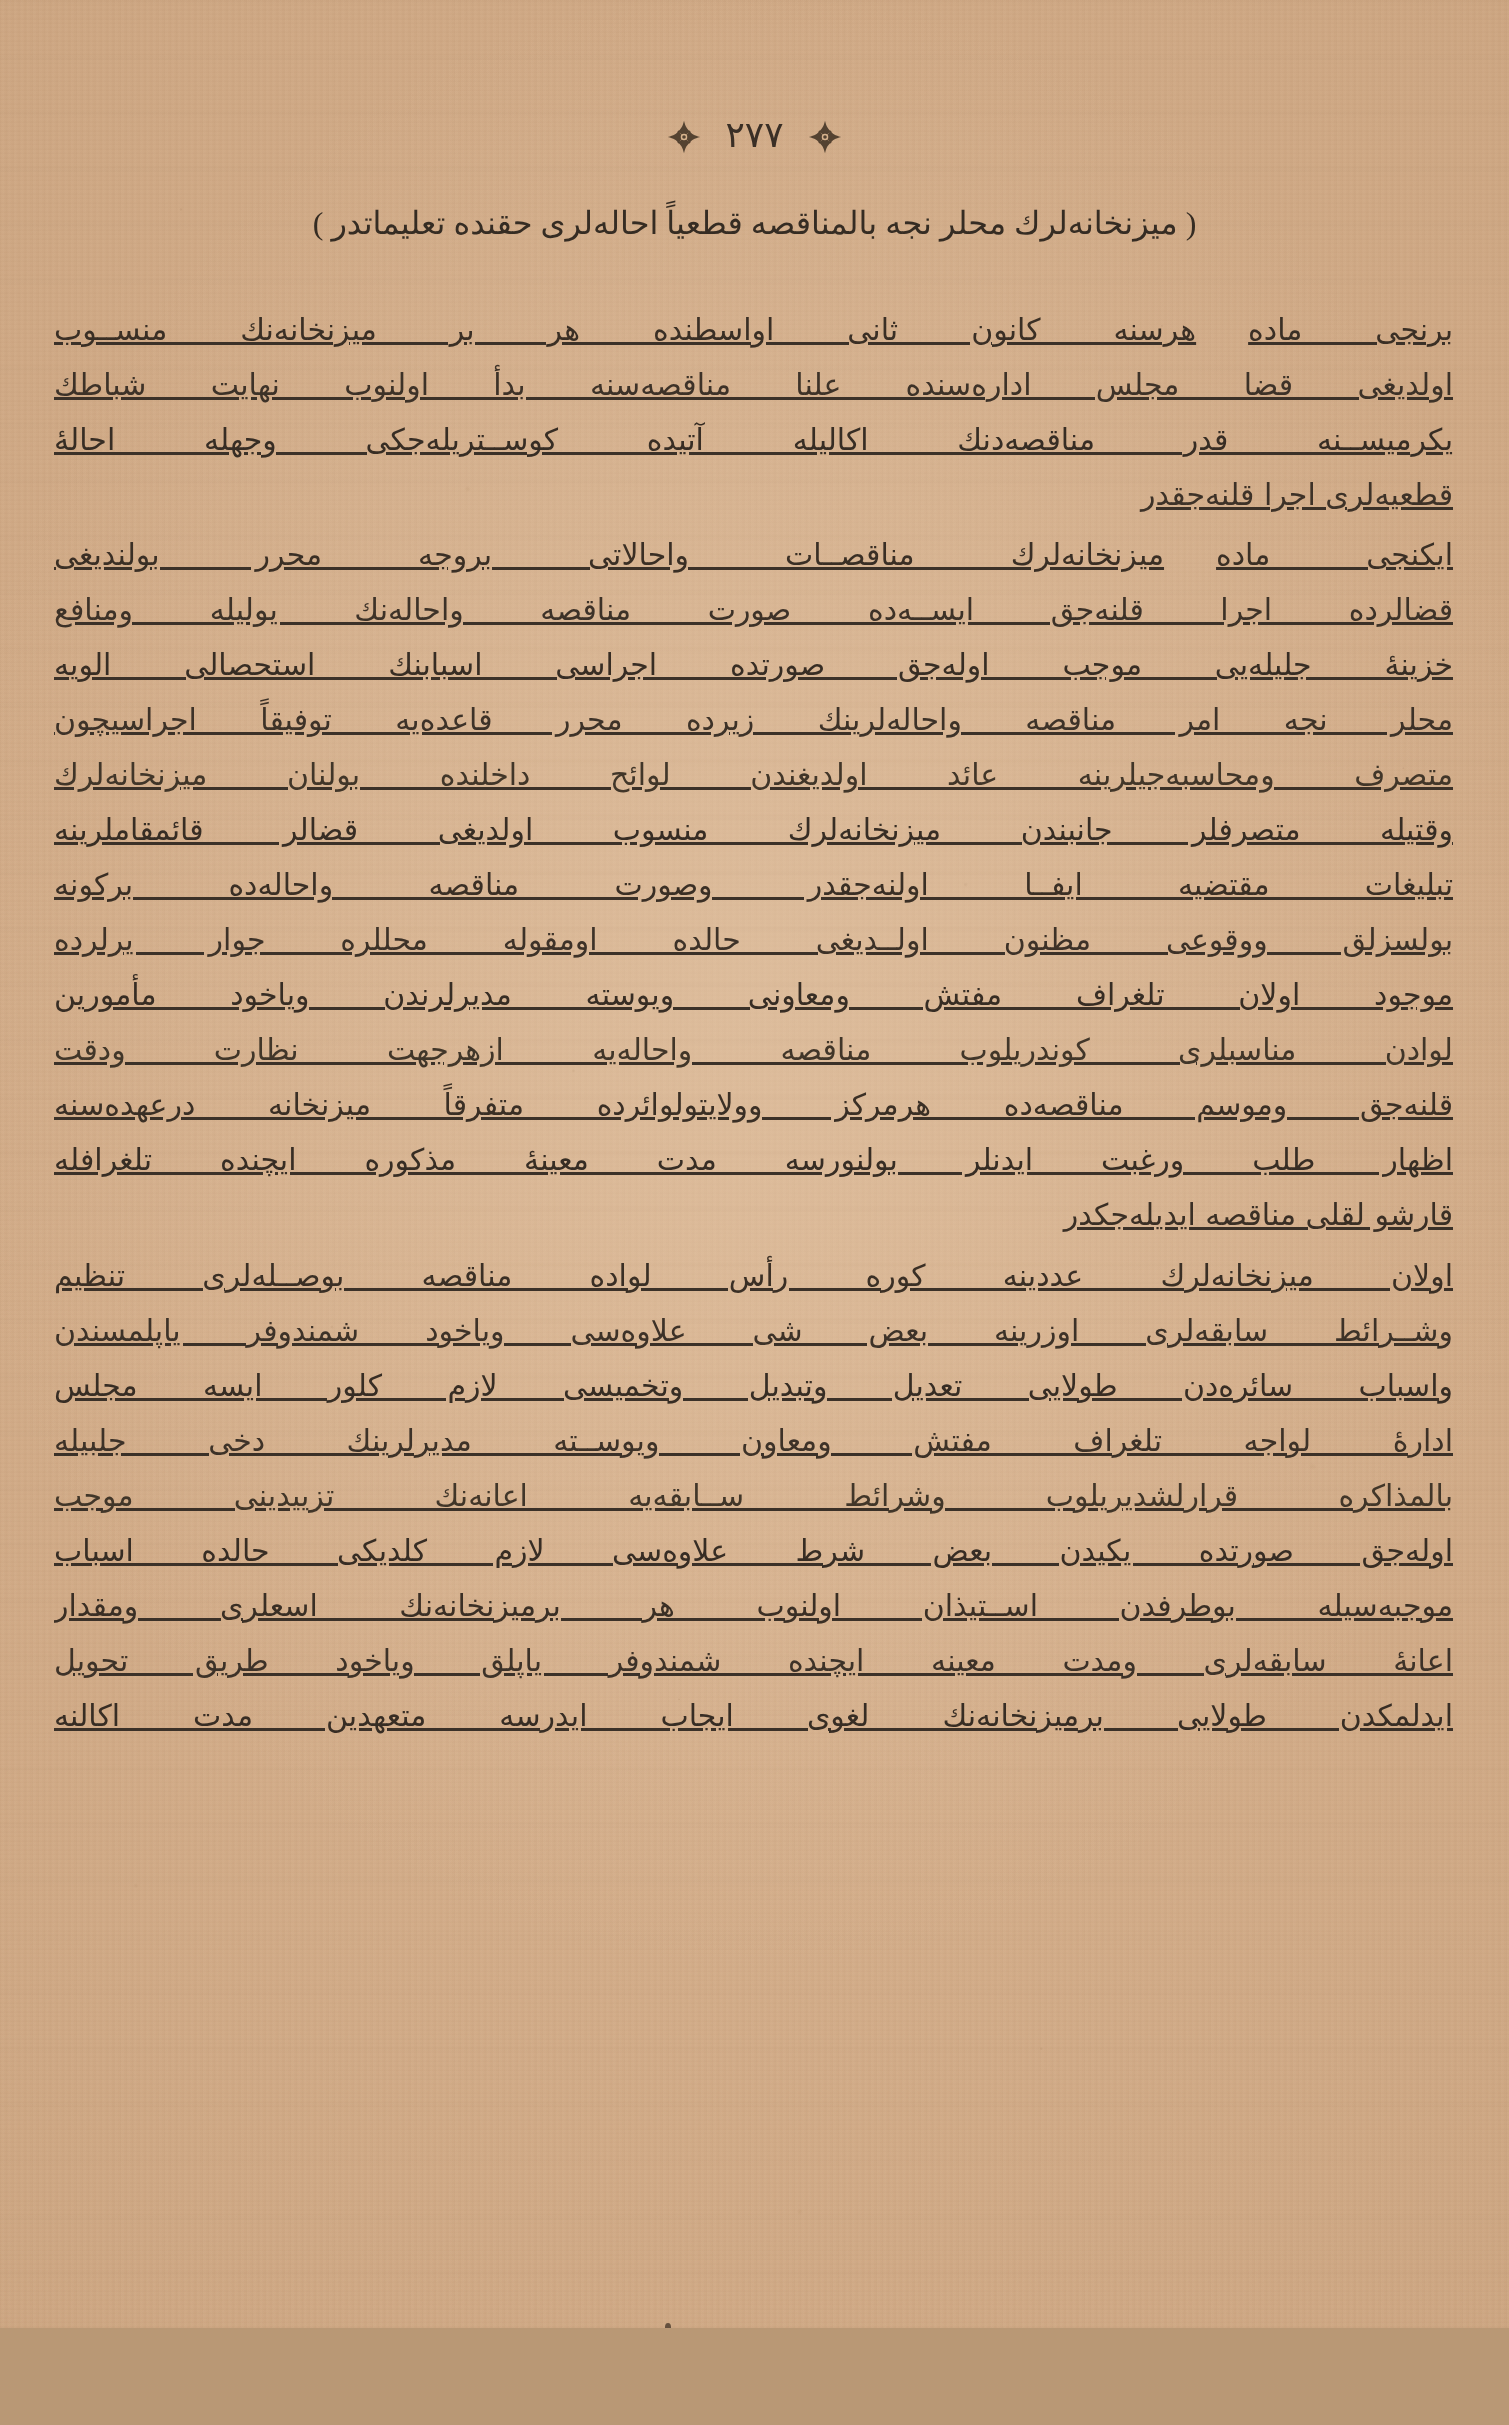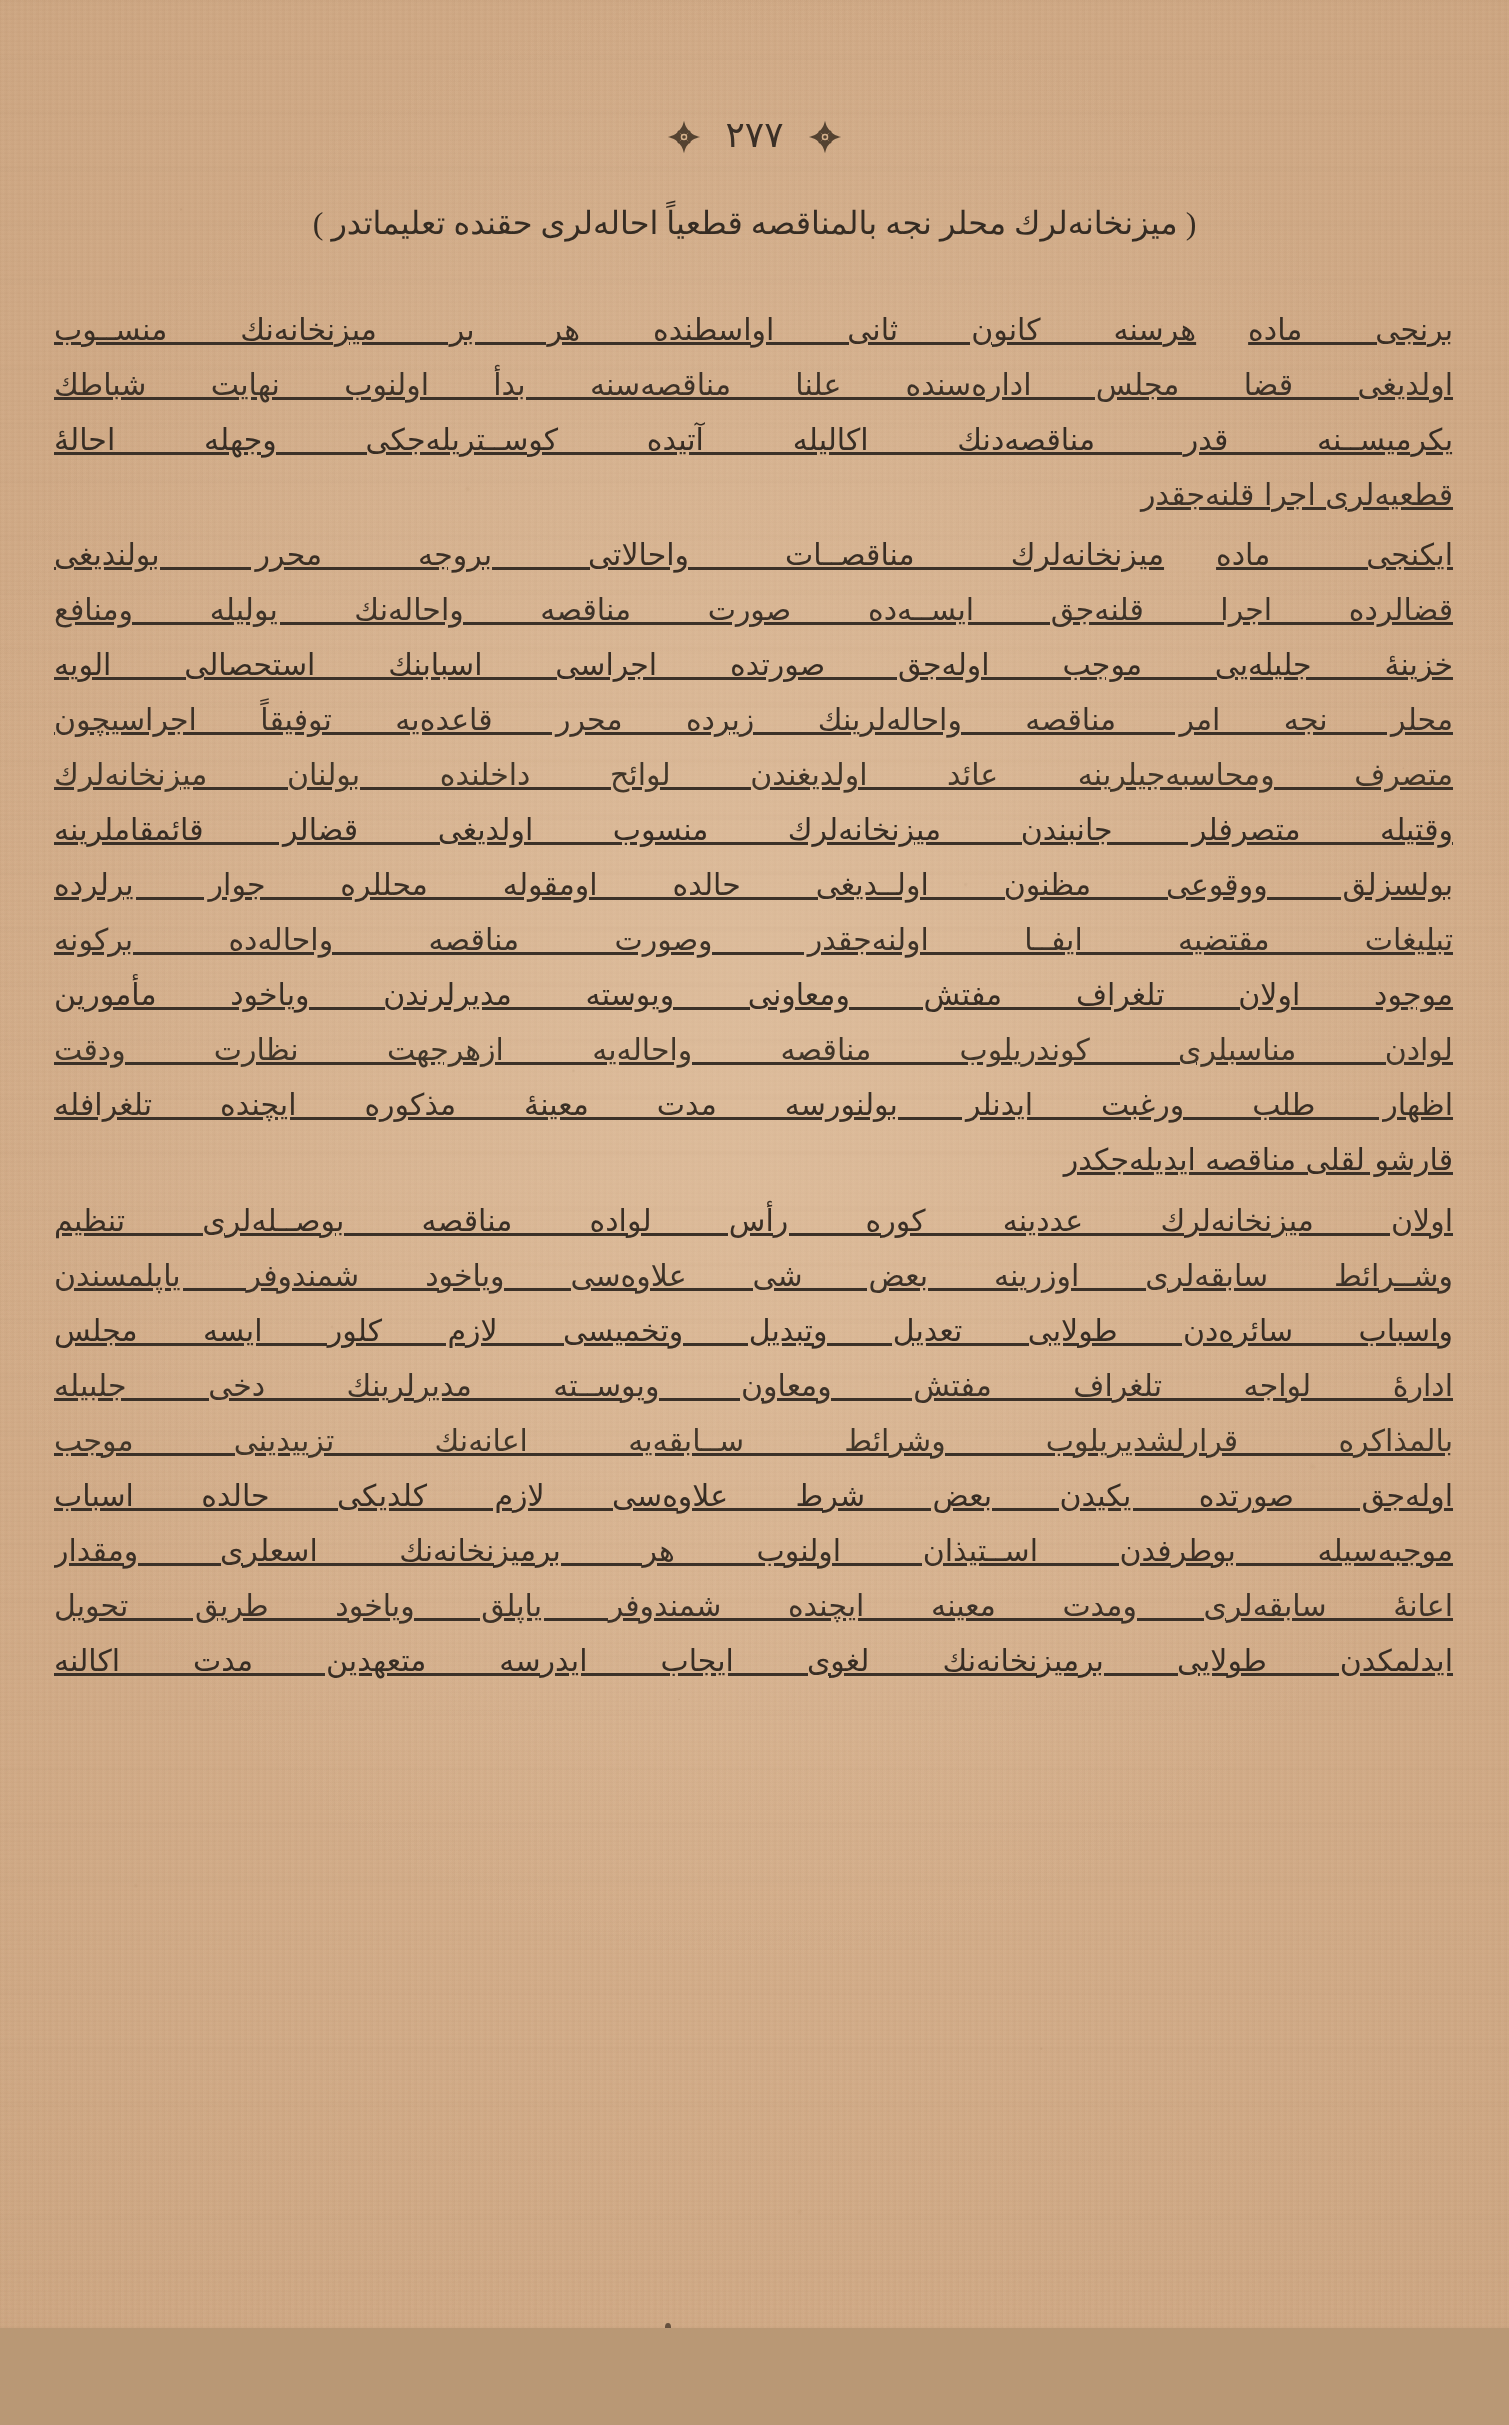--- a/index.html
+++ b/index.html
@@ -231,24 +231,25 @@
           <div class="article-line">یكرمیســنه قدر مناقصه‌دنك اكالیله آتیده كوســتریله‌جكی وجهله احالهٔ</div>
           <div class="article-line short">قطعیه‌لری اجرا قلنه‌جقدر</div>
         </div>
       <div class="article">
           <div class="article-line"><span>ایكنجی ماده</span><span class="gap"></span><span>میزنخانه‌لرك مناقصــات واحالاتی بروجه محرر بولندیغی</span></div>
           <div class="article-line">قضالرده اجرا قلنه‌جق ایســه‌ده صورت مناقصه واحاله‌نك یولیله ومنافع</div>
           <div class="article-line">خزینهٔ جلیله‌یی موجب اوله‌جق صورتده اجراسی اسبابنك استحصالی الویه</div>
           <div class="article-line">محلر نجه امر مناقصه واحاله‌لرینك زیرده محرر قاعده‌یه توفیقاً اجراسیچون</div>
           <div class="article-line">متصرف ومحاسبه‌جیلرینه عائد اولدیغندن لوائح داخلنده بولنان میزنخانه‌لرك</div>
           <div class="article-line">وقتیله متصرفلر جانبندن میزنخانه‌لرك منسوب اولدیغی قضالر قائمقاملرینه</div>
+          <div class="article-line">تبلیغات مقتضیه ایفــا اولنه‌جقدر    وصورت مناقصه واحاله‌ده بركونه</div>
           <div class="article-line">بولسزلق ووقوعی مظنون اولــدیغی حالده اومقوله محللره جوار یرلرده</div>
-          <div class="article-line">تبلیغات مقتضیه ایفــا اولنه‌جقدر    وصورت مناقصه واحاله‌ده بركونه</div>
           <div class="article-line">موجود اولان تلغراف مفتش ومعاونی ویوسته مدیرلرندن ویاخود مأمورین</div>
           <div class="article-line">لوادن مناسبلری كوندریلوب مناقصه واحاله‌یه ازهرجهت نظارت ودقت</div>
+          <div class="article-line">قلنه‌جق وموسم مناقصه‌ده هرمركز وولایتولوائرده متفرقاً میزنخانه درعهده‌سنه</div>
           <div class="article-line">اظهار طلب ورغبت ایدنلر بولنورسه مدت معینهٔ مذكوره ایچنده تلغرافله</div>
           <div class="article-line short">قارشو لقلی مناقصه ایدیله‌جكدر</div>
         </div>
       <div class="article">
           <div class="article-line">اولان میزنخانه‌لرك عددینه كوره رأس لواده مناقصه بوصــله‌لری تنظیم</div>
           <div class="article-line">وشــرائط سابقه‌لری اوزرینه بعض شی علاوه‌سی ویاخود شمندوفر یاپلمسندن</div>
           <div class="article-line">واسباب سائره‌دن طولایی تعدیل وتبدیل وتخمیسی لازم كلور ایسه مجلس</div>
           <div class="article-line">ادارهٔ لواجه تلغراف مفتش ومعاون ویوســته مدیرلرینك دخی جلبیله</div>
           <div class="article-line">بالمذاكره قرارلشدیریلوب وشرائط ســابقه‌یه اعانه‌نك تزییدینی موجب</div>
           <div class="article-line">اوله‌جق صورتده یكیدن بعض شرط علاوه‌سی لازم كلدیكی حالده اسباب</div>

